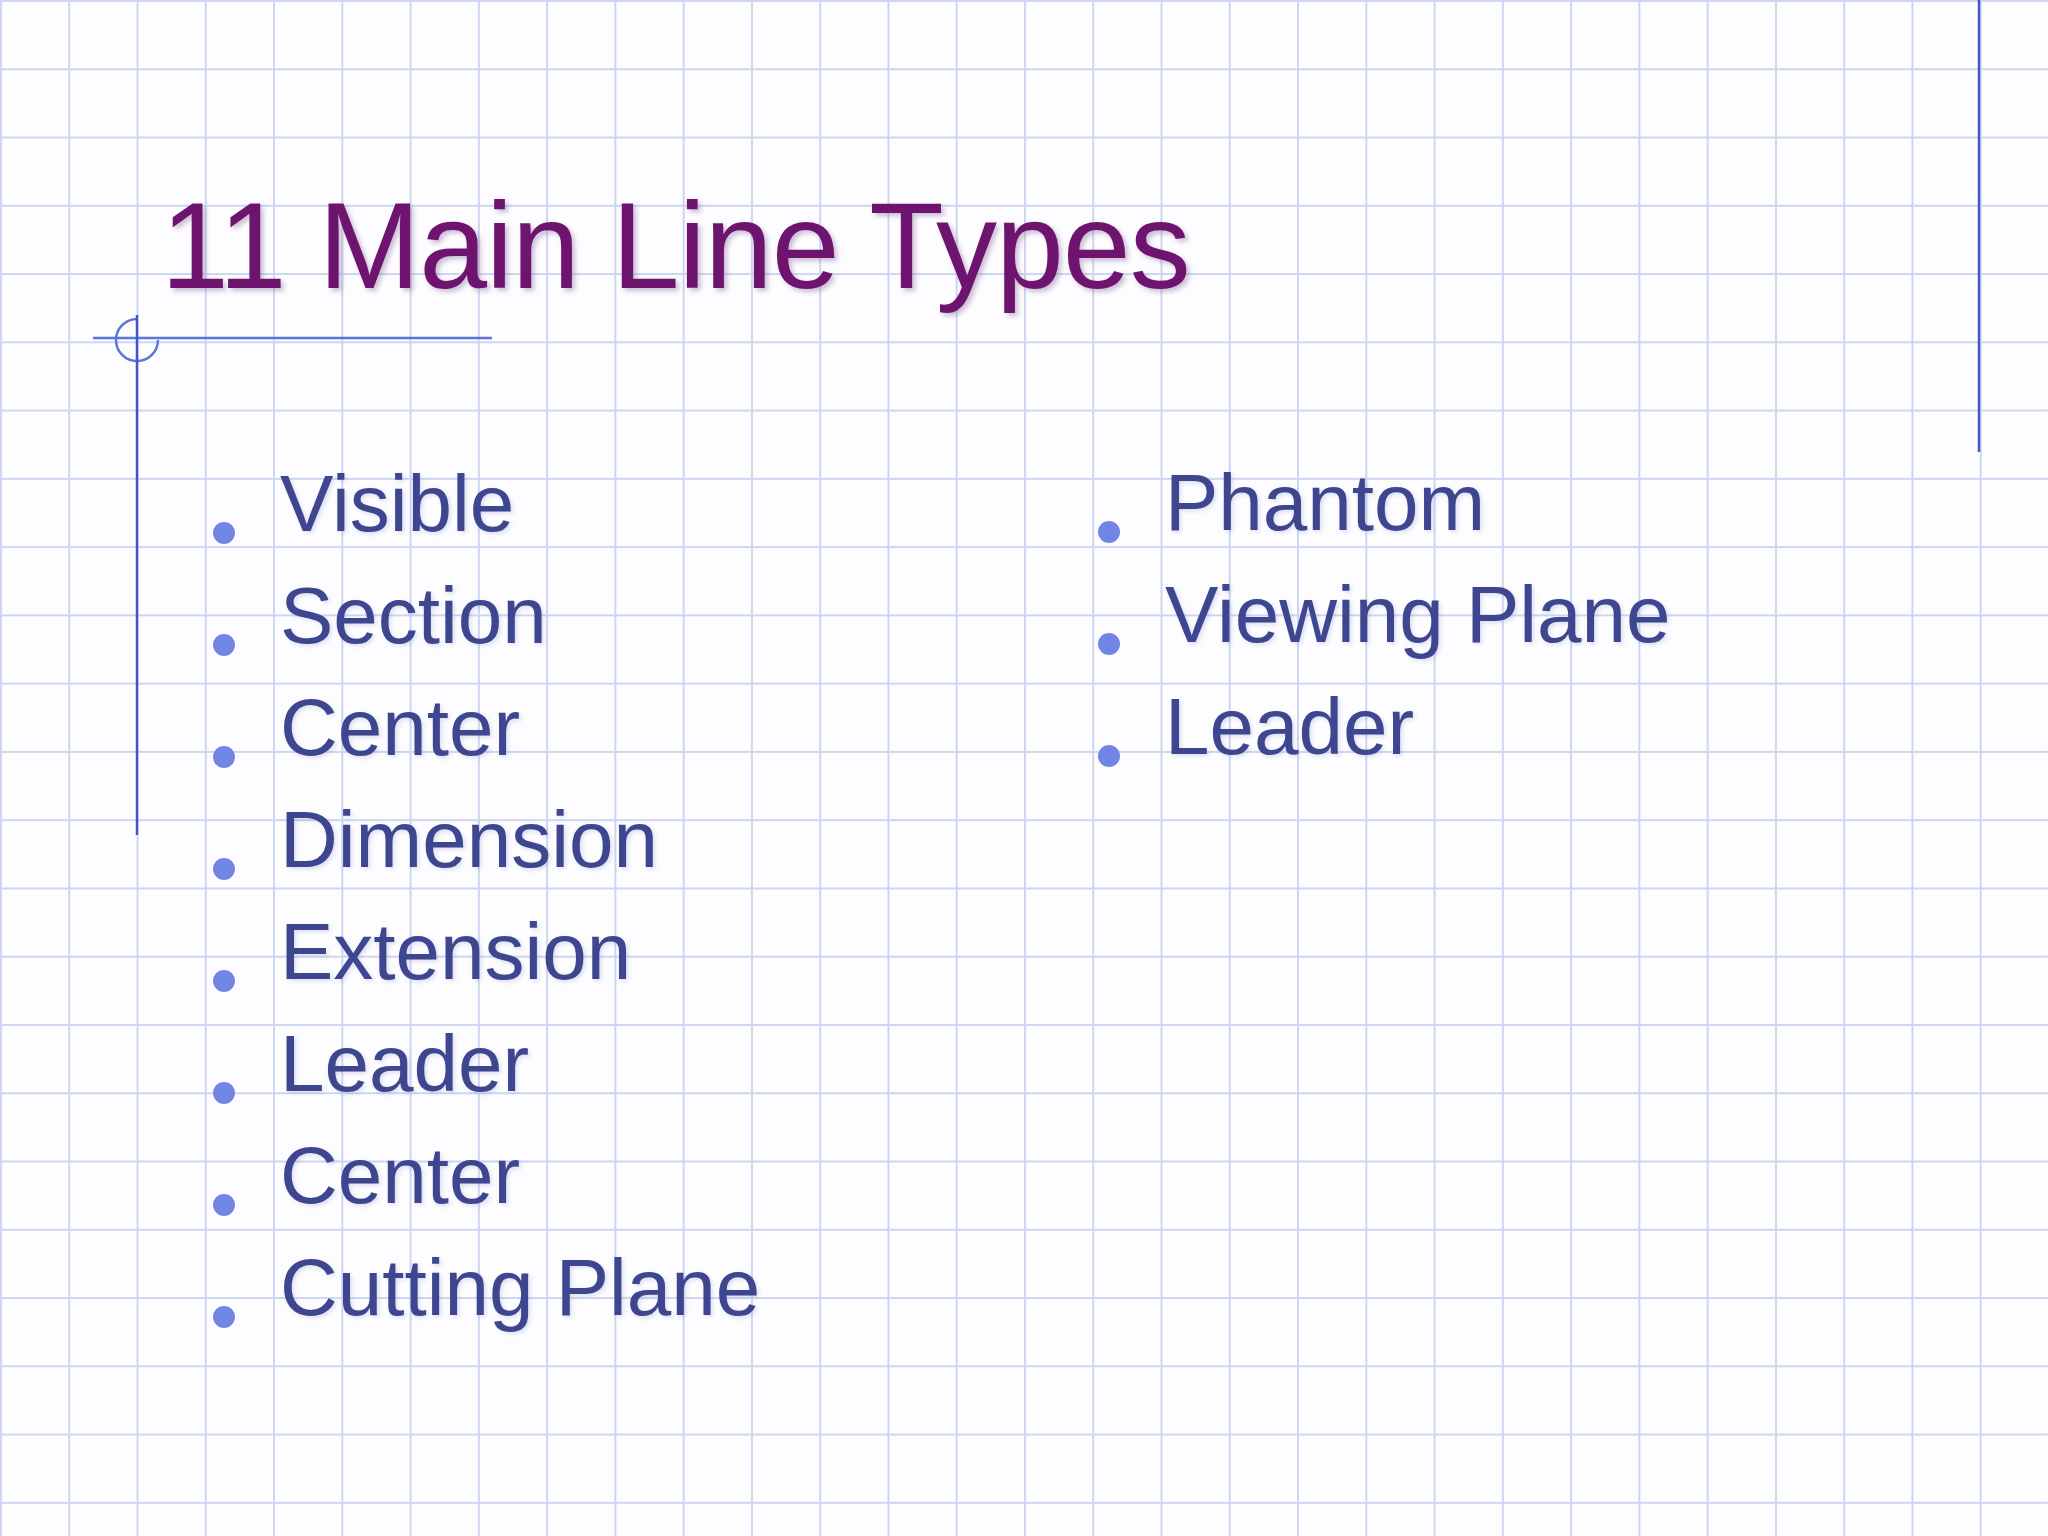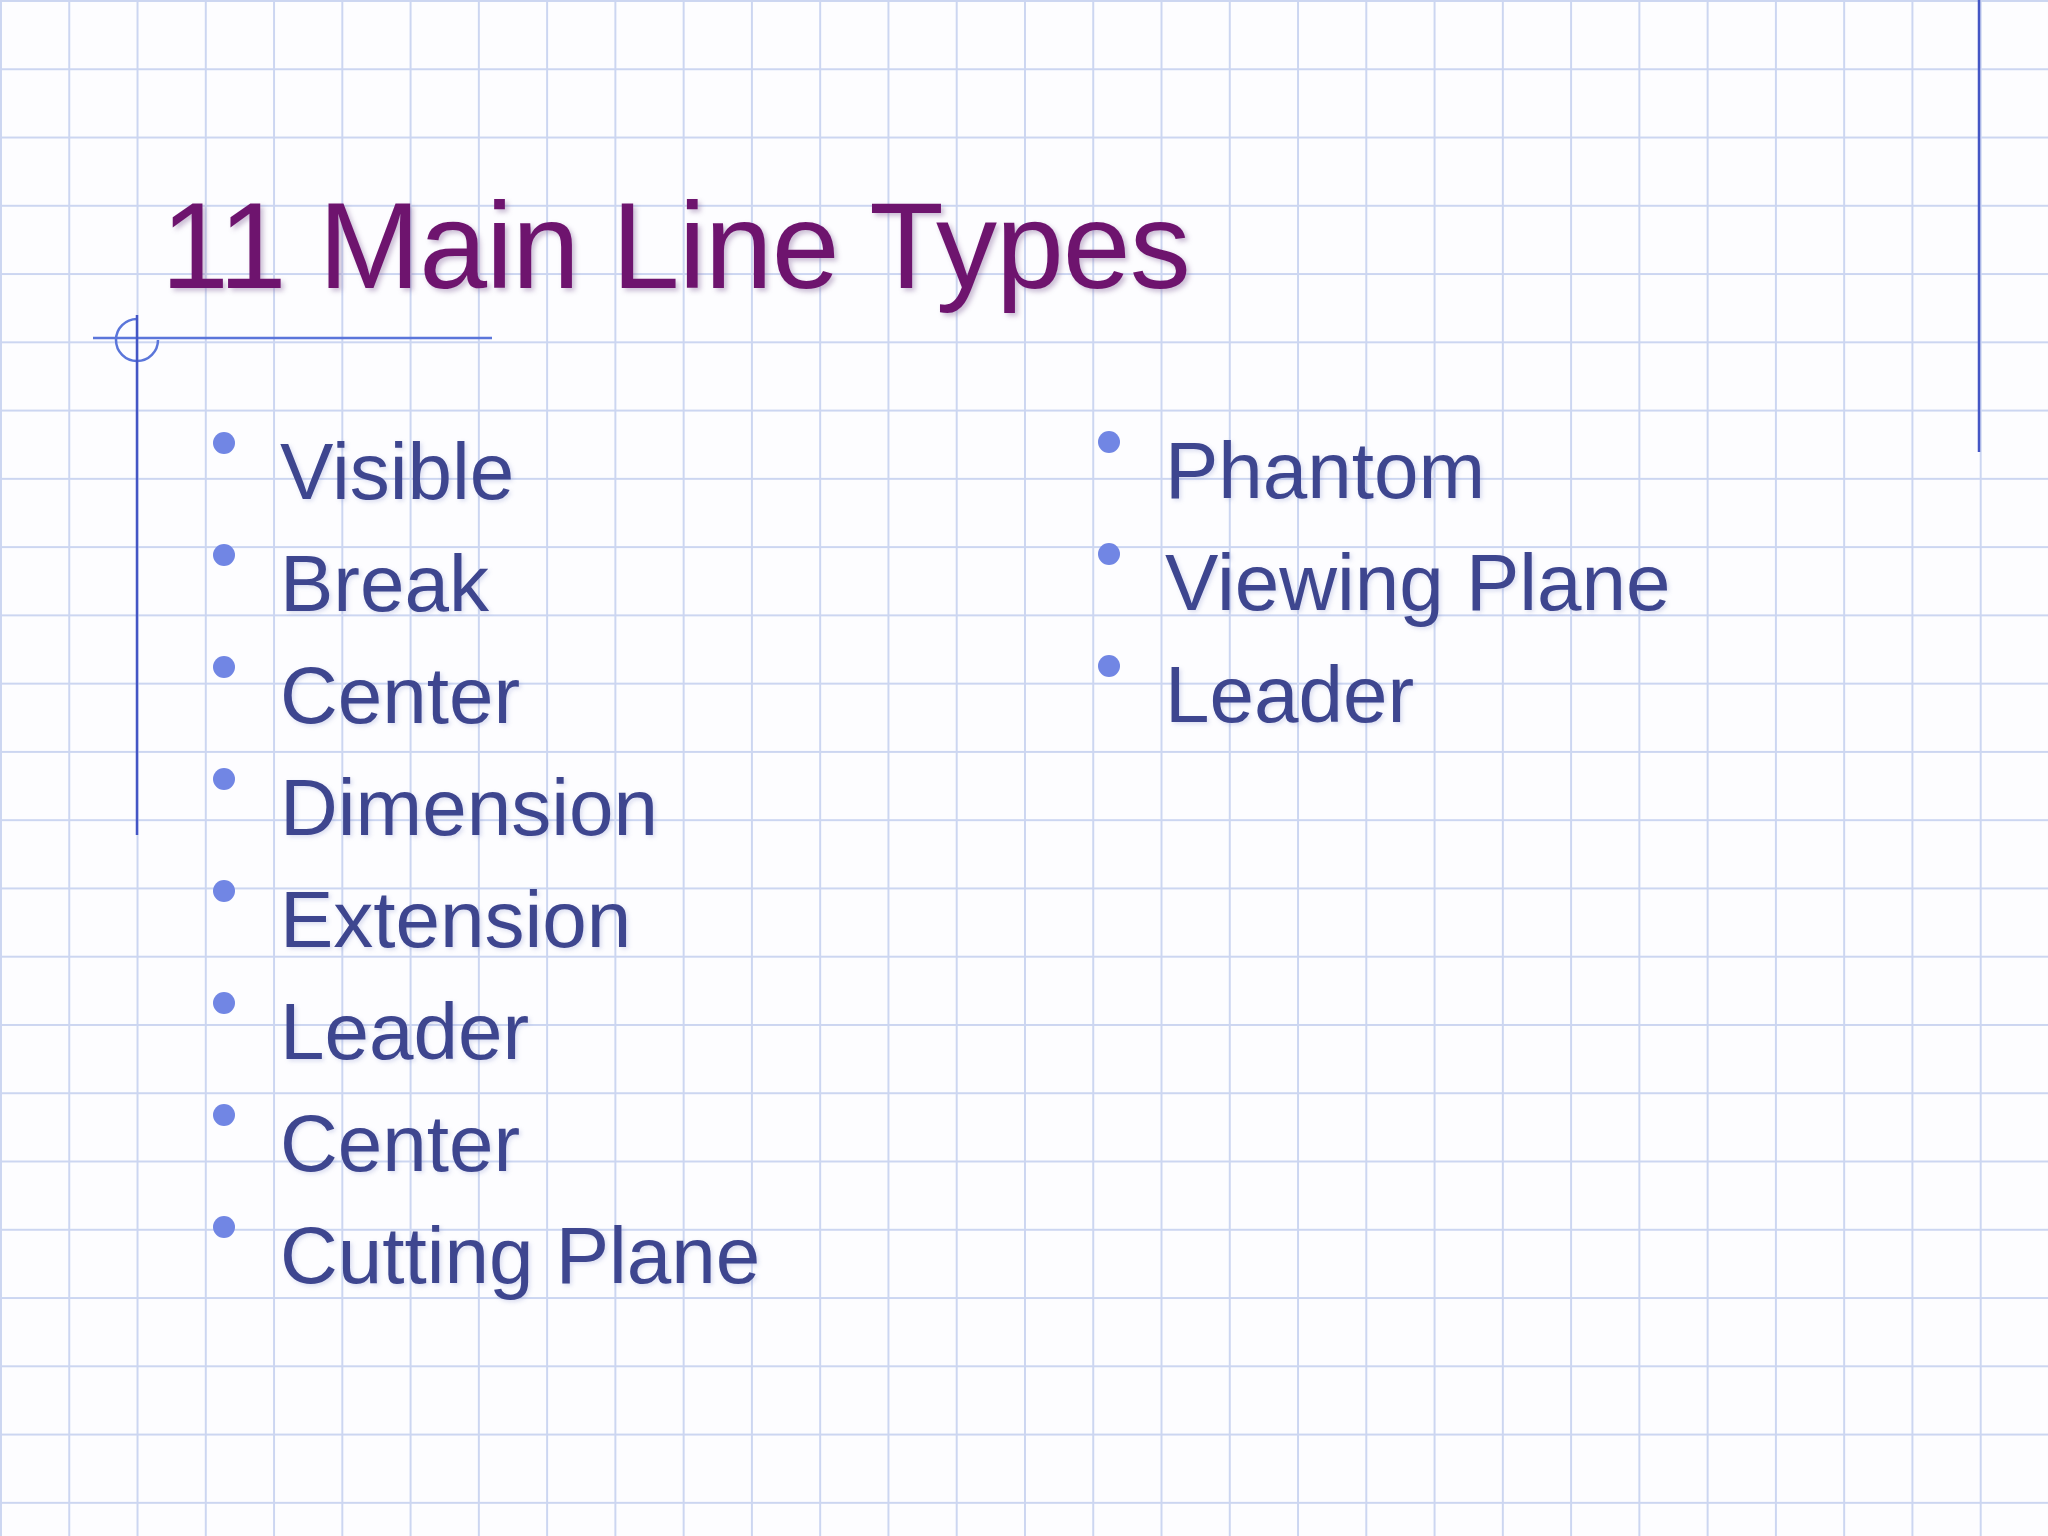--- a/index.html
+++ b/index.html
@@ -20,21 +20,21 @@
     color:var(--title-color,#6e146e);
     text-shadow:3px 3px 5px rgba(140,110,160,0.45);
     white-space:nowrap;
   }
   .bullet-list{
     position:absolute;margin:0;padding:0;list-style:none;
   }
   .bullet-list.left-col{left:213px;top:432px;}
   .bullet-list.right-col{left:1098px;top:431px;}
   .bullet-list li{
-    display:flex;align-items:flex-start;height:112px;white-space:nowrap;
+    display:flex;align-items:flex-end;height:112px;white-space:nowrap;
   }
   .bullet-dot{
     width:22px;height:22px;border-radius:50%;
     background:var(--bullet-color,#7186e4);
     margin-right:45px;flex-shrink:0;
   }
   .bullet-label{
     font-size:80px;line-height:1;
     color:var(--body-text,#3e468f);
     text-shadow:2px 2px 4px rgba(130,140,200,0.28);
@@ -52,21 +52,21 @@
 
 <h1 class="slide-title">11 Main Line Types</h1>
 
 <ul class="bullet-list left-col">
     <li>
       <span class="bullet-dot"></span>
       <span class="bullet-label">Visible</span>
     </li>
     <li>
       <span class="bullet-dot"></span>
-      <span class="bullet-label">Break</span>
+      <span class="bullet-label">Section</span>
     </li>
     <li>
       <span class="bullet-dot"></span>
       <span class="bullet-label">Center</span>
     </li>
     <li>
       <span class="bullet-dot"></span>
       <span class="bullet-label">Dimension</span>
     </li>
     <li>

